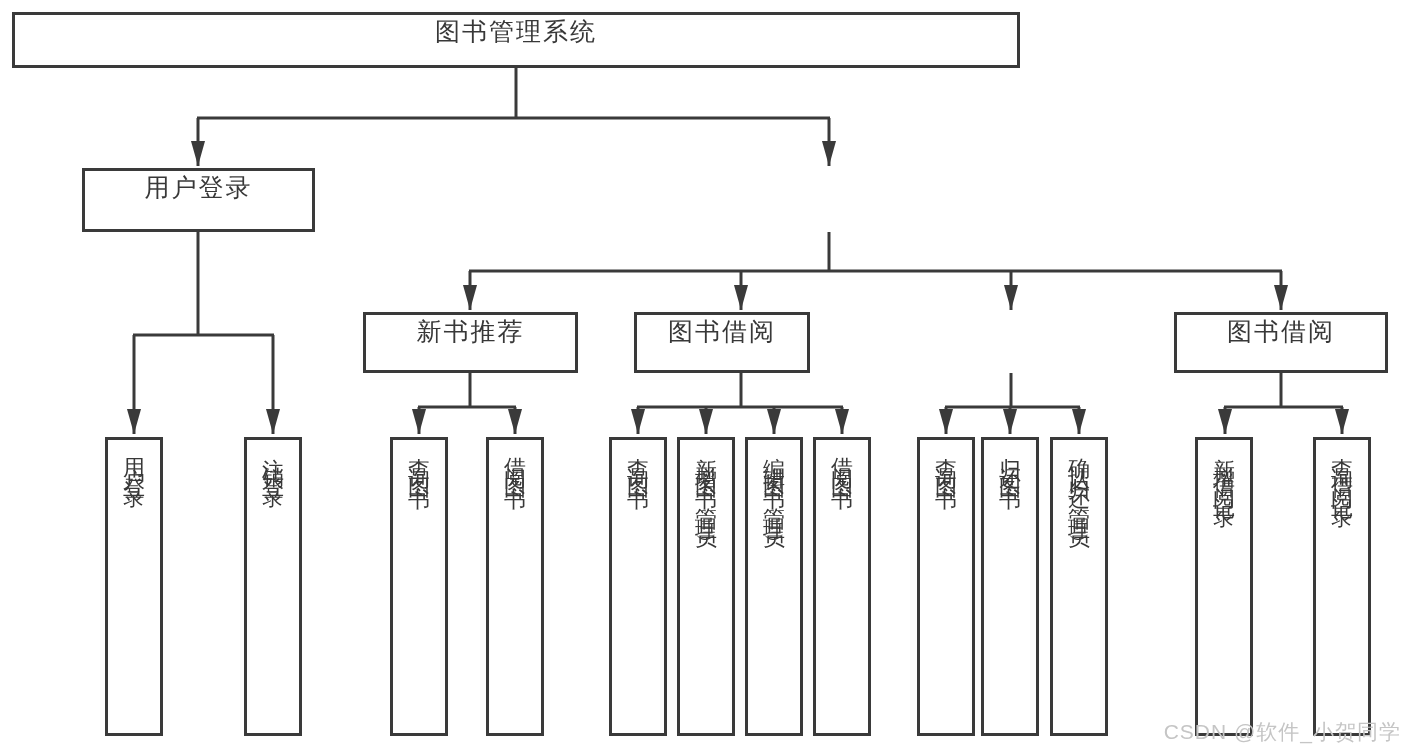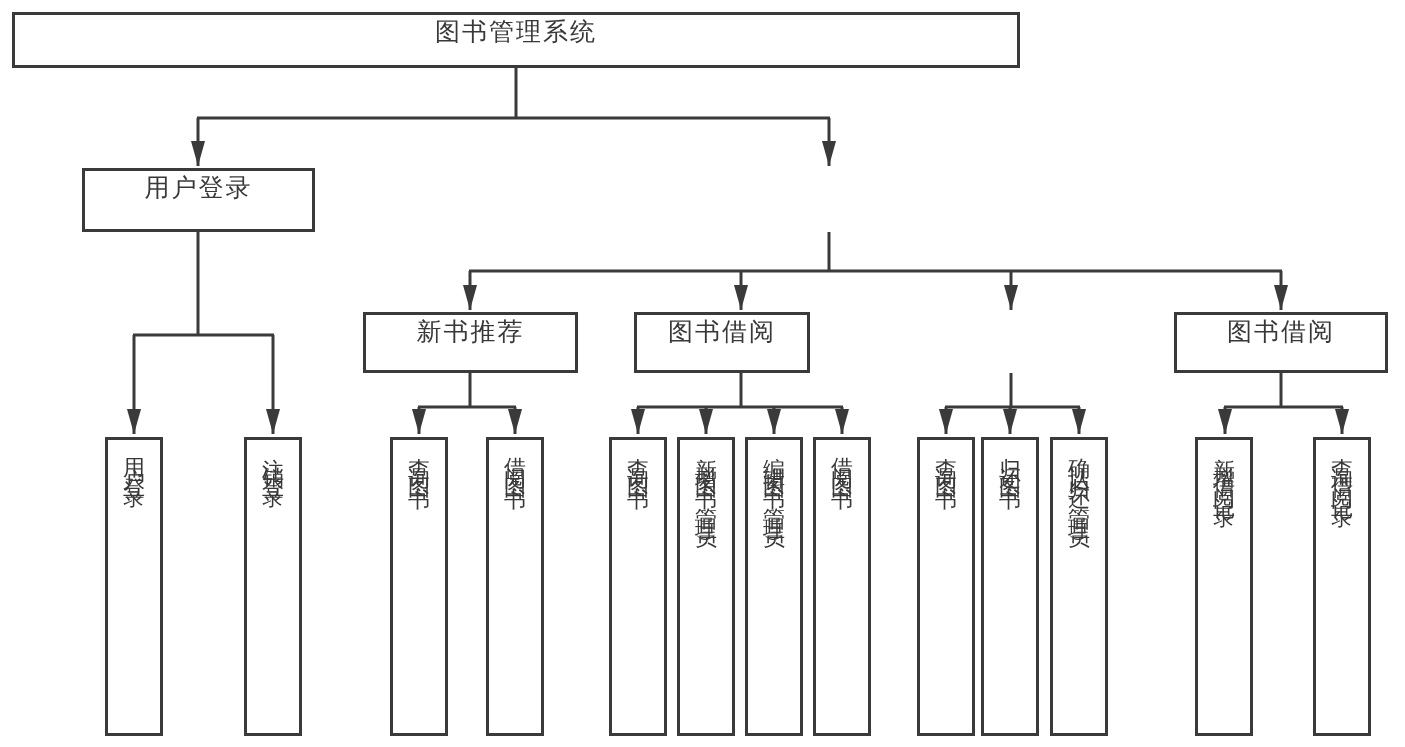--- a/index.html
+++ b/index.html
@@ -165,14 +165,15 @@
     <span class="vtext">确认归还（管理员）</span>
   </div>
 
   <div class="node v-node" style="left:1195px;">
     <span class="vtext">新增借阅记录</span>
   </div>
   <div class="node v-node" style="left:1313px;">
     <span class="vtext">查询借阅记录</span>
   </div>
 
+  <div class="watermark">CSDN @软件_小贺同学</div>
 
 </div>
 
 </body></html>

